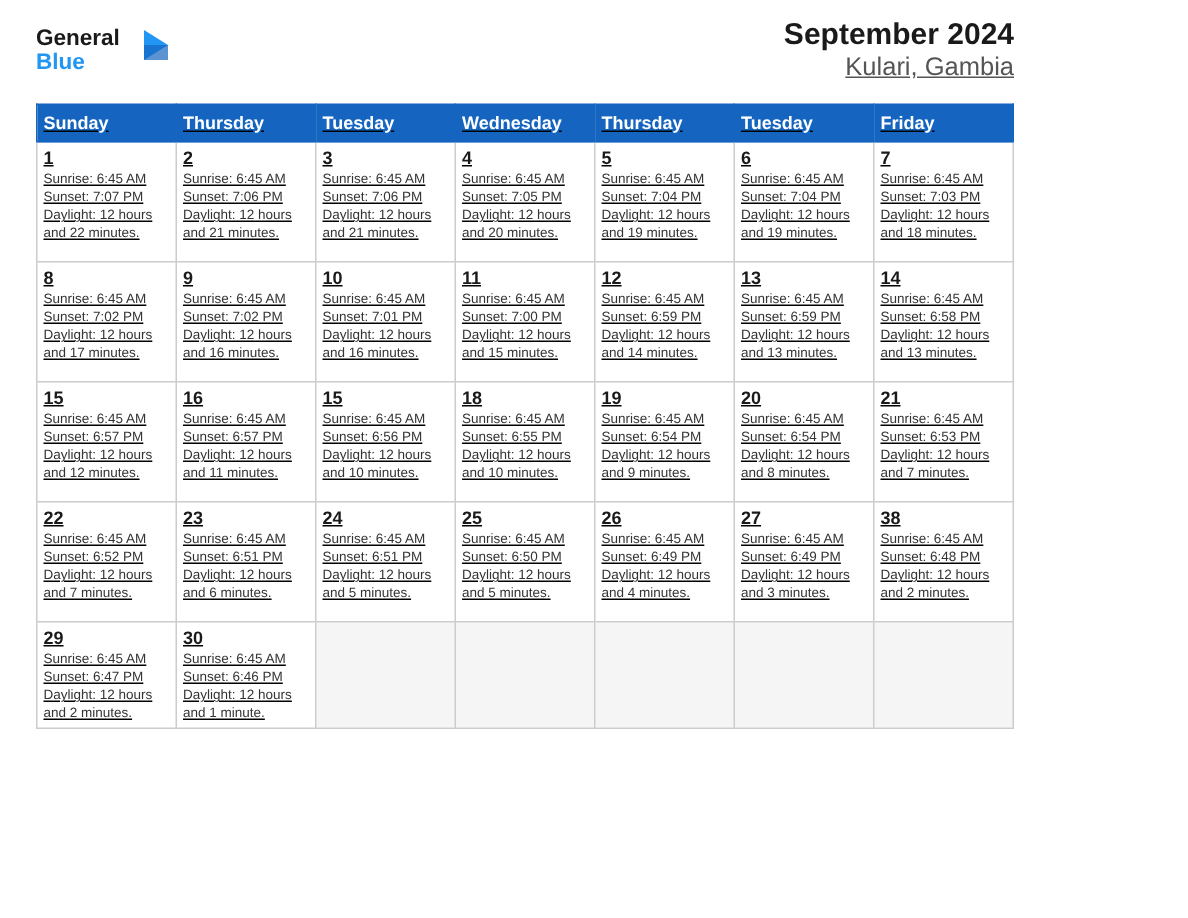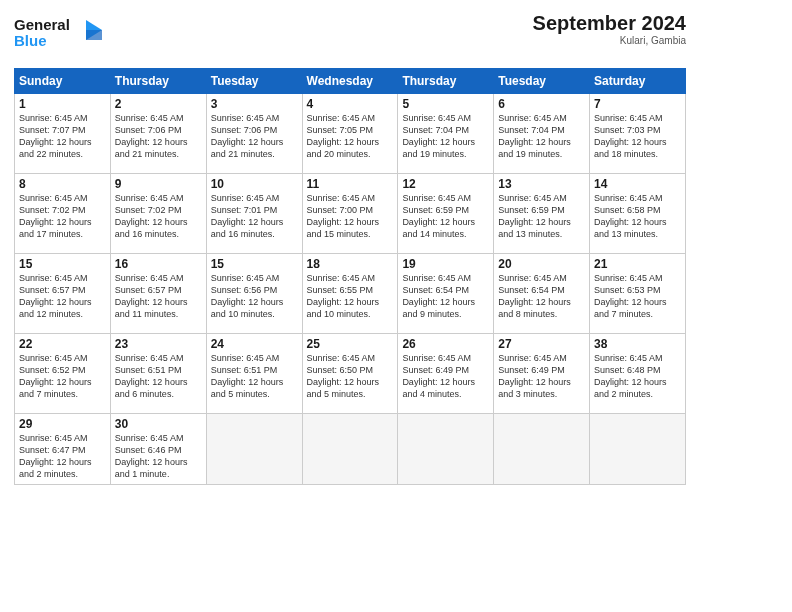--- a/index.html
+++ b/index.html
@@ -6,21 +6,21 @@
     body {
       font-family: Arial, sans-serif;
       background: #fff;
       width: 792px;
       height: 612px;
       overflow: hidden;
     }
     .page {
       width: 700px;
       height: 612px;
-      padding: 12px 14px;
+      padding: 12px 24px;
       background: #fff;
     }
     .header {
       display: flex;
       justify-content: space-between;
       align-items: flex-start;
       margin-bottom: 8px;
     }
     .logo {
       display: flex;
@@ -28,27 +28,29 @@
     }
     .title-block {
       text-align: right;
     }
     .month-title {
       font-size: 20px;
       font-weight: bold;
       color: #1a1a1a;
     }
     .subtitle {
-      font-size: 10px;
+      font-size: 17px;
       color: #555;
+      text-decoration: underline;
     }
     .calendar {
       width: 100%;
       border-collapse: collapse;
       table-layout: fixed;
+      text-decoration: underline;
     }
     .calendar th {
       background: #1565C0;
       color: #fff;
       font-size: 12px;
       font-weight: bold;
       padding: 5px 4px;
       text-align: left;
       border: 1px solid #1565C0;
     }
@@ -105,21 +107,21 @@
 
   <table class="calendar">
     <thead>
       <tr id="header-row">
           <th>Sunday</th>
           <th>Thursday</th>
           <th>Tuesday</th>
           <th>Wednesday</th>
           <th>Thursday</th>
           <th>Tuesday</th>
-          <th>Saturday</th>
+          <th>Friday</th>
         </tr>
     </thead>
     <tbody id="calendar-body">
         <tr>
           <td>
             <span class="day-number">1</span>
             <div class="day-info" style="white-space: pre-line;">Sunrise: 6:45 AM
 Sunset: 7:07 PM
 Daylight: 12 hours
 and 22 minutes.</div>

